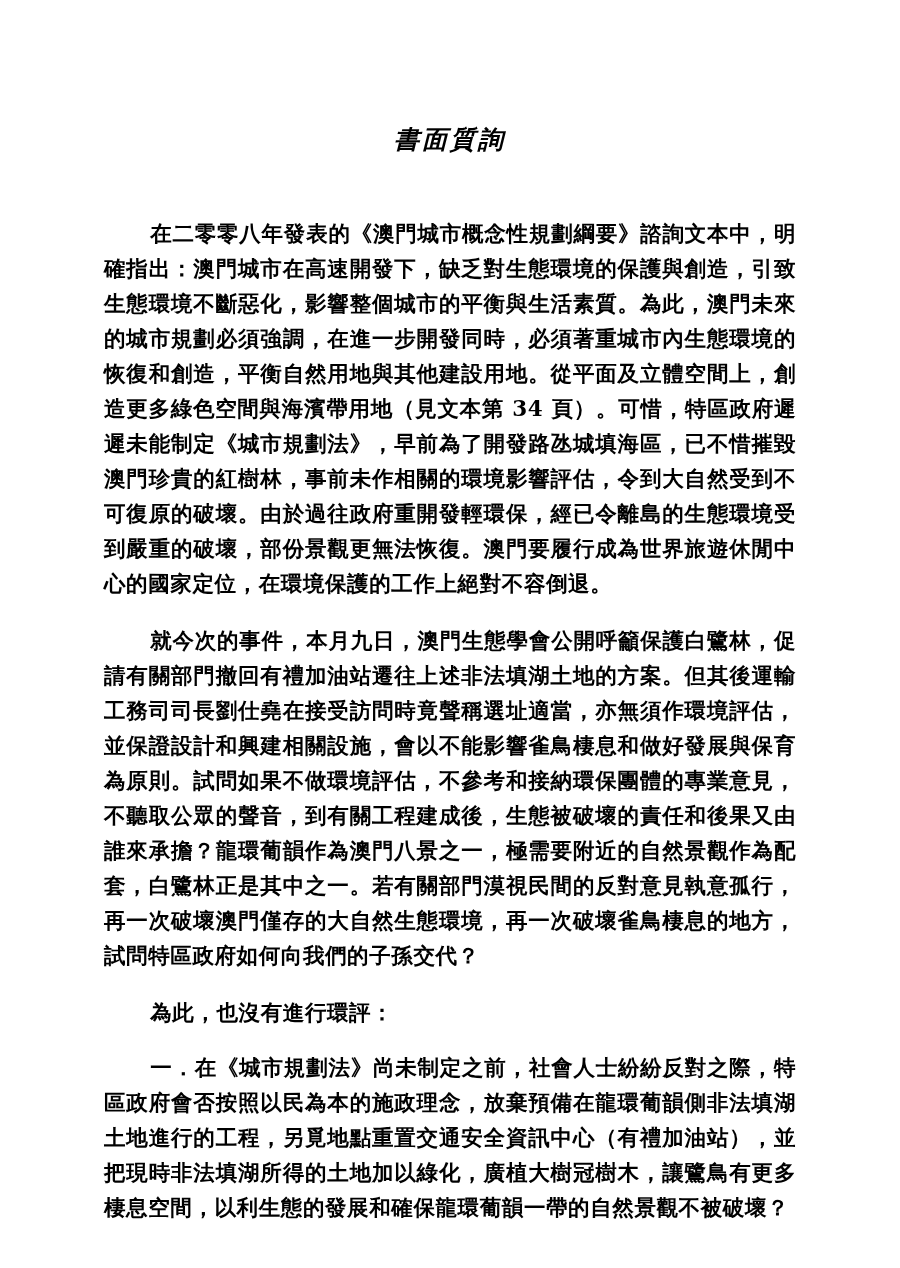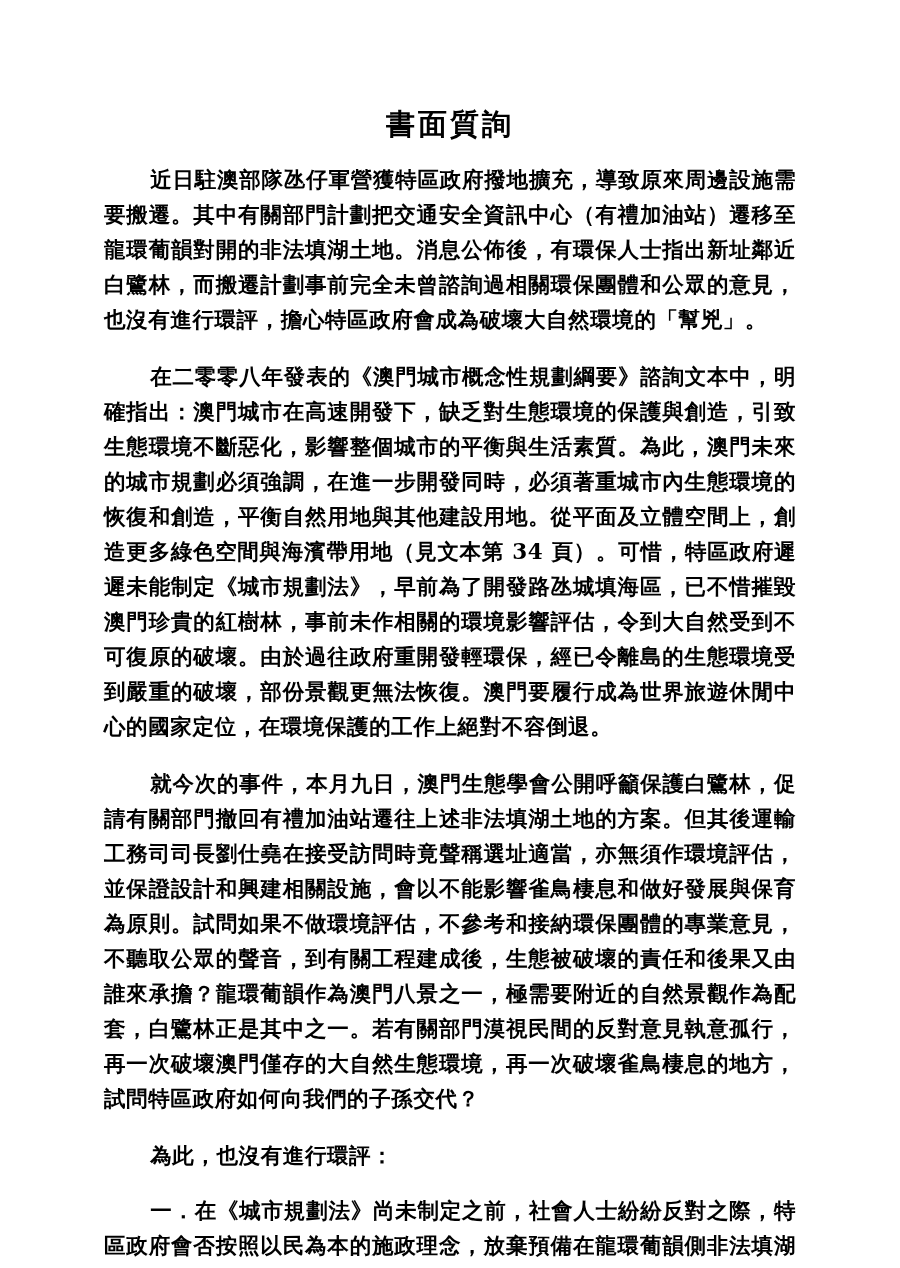--- a/index.html
+++ b/index.html
@@ -20,28 +20,29 @@
     -webkit-font-smoothing: none;
   }
   .doc-body {
     position: absolute;
     left: 104px;
     top: 0;
     width: 692px;
   }
   .doc-title {
     text-align: center;
-    font-size: 29px;
+    font-size: 25px;
     line-height: 32px;
     font-weight: 700;
     letter-spacing: 3px;
-    margin: 0;
+    margin: 16px;
     padding-top: 108px;
     padding-bottom: 0;
     font-family: "DejaVu Serif", "Liberation Serif", serif;
+    font-style: italic;
   }
   .para {
     font-size: 21.5px;
     line-height: 35px;
     text-align: justify;
     text-justify: inter-character;
     text-align-last: left;
     letter-spacing: 0.6px;
     margin: 0;
     font-weight: 600;
@@ -69,21 +70,20 @@
 </head>
 <body>
 
 <div class="page">
   <div class="doc-body">
 
     <h1 class="doc-title">書面質詢</h1>
 
     <div class="gap-title"></div>
 
-    <p class="para indent">近日駐澳部隊氹仔軍營獲特區政府撥地擴充，導致原來周邊設施需要搬遷。其中有關部門計劃把交通安全資訊中心（有禮加油站）遷移至龍環葡韻對開的非法填湖土地。消息公佈後，有環保人士指出新址鄰近白鷺林，而搬遷計劃事前完全未曾諮詢過相關環保團體和公眾的意見，也沒有進行環評，擔心特區政府會成為破壞大自然環境的「幫兇」。</p>
 
     <div class="gap-para"></div>
 
     <p class="para indent">在二零零八年發表的《澳門城市概念性規劃綱要》諮詢文本中，明確指出：澳門城市在高速開發下，缺乏對生態環境的保護與創造，引致生態環境不斷惡化，影響整個城市的平衡與生活素質。為此，澳門未來的城市規劃必須強調，在進一步開發同時，必須著重城市內生態環境的恢復和創造，平衡自然用地與其他建設用地。從平面及立體空間上，創造更多綠色空間與海濱帶用地（見文本第 34 頁）。可惜，特區政府遲遲未能制定《城市規劃法》，早前為了開發路氹城填海區，已不惜摧毀澳門珍貴的紅樹林，事前未作相關的環境影響評估，令到大自然受到不可復原的破壞。由於過往政府重開發輕環保，經已令離島的生態環境受到嚴重的破壞，部份景觀更無法恢復。澳門要履行成為世界旅遊休閒中心的國家定位，在環境保護的工作上絕對不容倒退。</p>
 
     <div class="gap-para"></div>
 
     <p class="para indent">就今次的事件，本月九日，澳門生態學會公開呼籲保護白鷺林，促請有關部門撤回有禮加油站遷往上述非法填湖土地的方案。但其後運輸工務司司長劉仕堯在接受訪問時竟聲稱選址適當，亦無須作環境評估，並保證設計和興建相關設施，會以不能影響雀鳥棲息和做好發展與保育為原則。試問如果不做環境評估，不參考和接納環保團體的專業意見，不聽取公眾的聲音，到有關工程建成後，生態被破壞的責任和後果又由誰來承擔？龍環葡韻作為澳門八景之一，極需要附近的自然景觀作為配套，白鷺林正是其中之一。若有關部門漠視民間的反對意見執意孤行，再一次破壞澳門僅存的大自然生態環境，再一次破壞雀鳥棲息的地方，試問特區政府如何向我們的子孫交代？</p>
 
     <div class="gap-para"></div>

